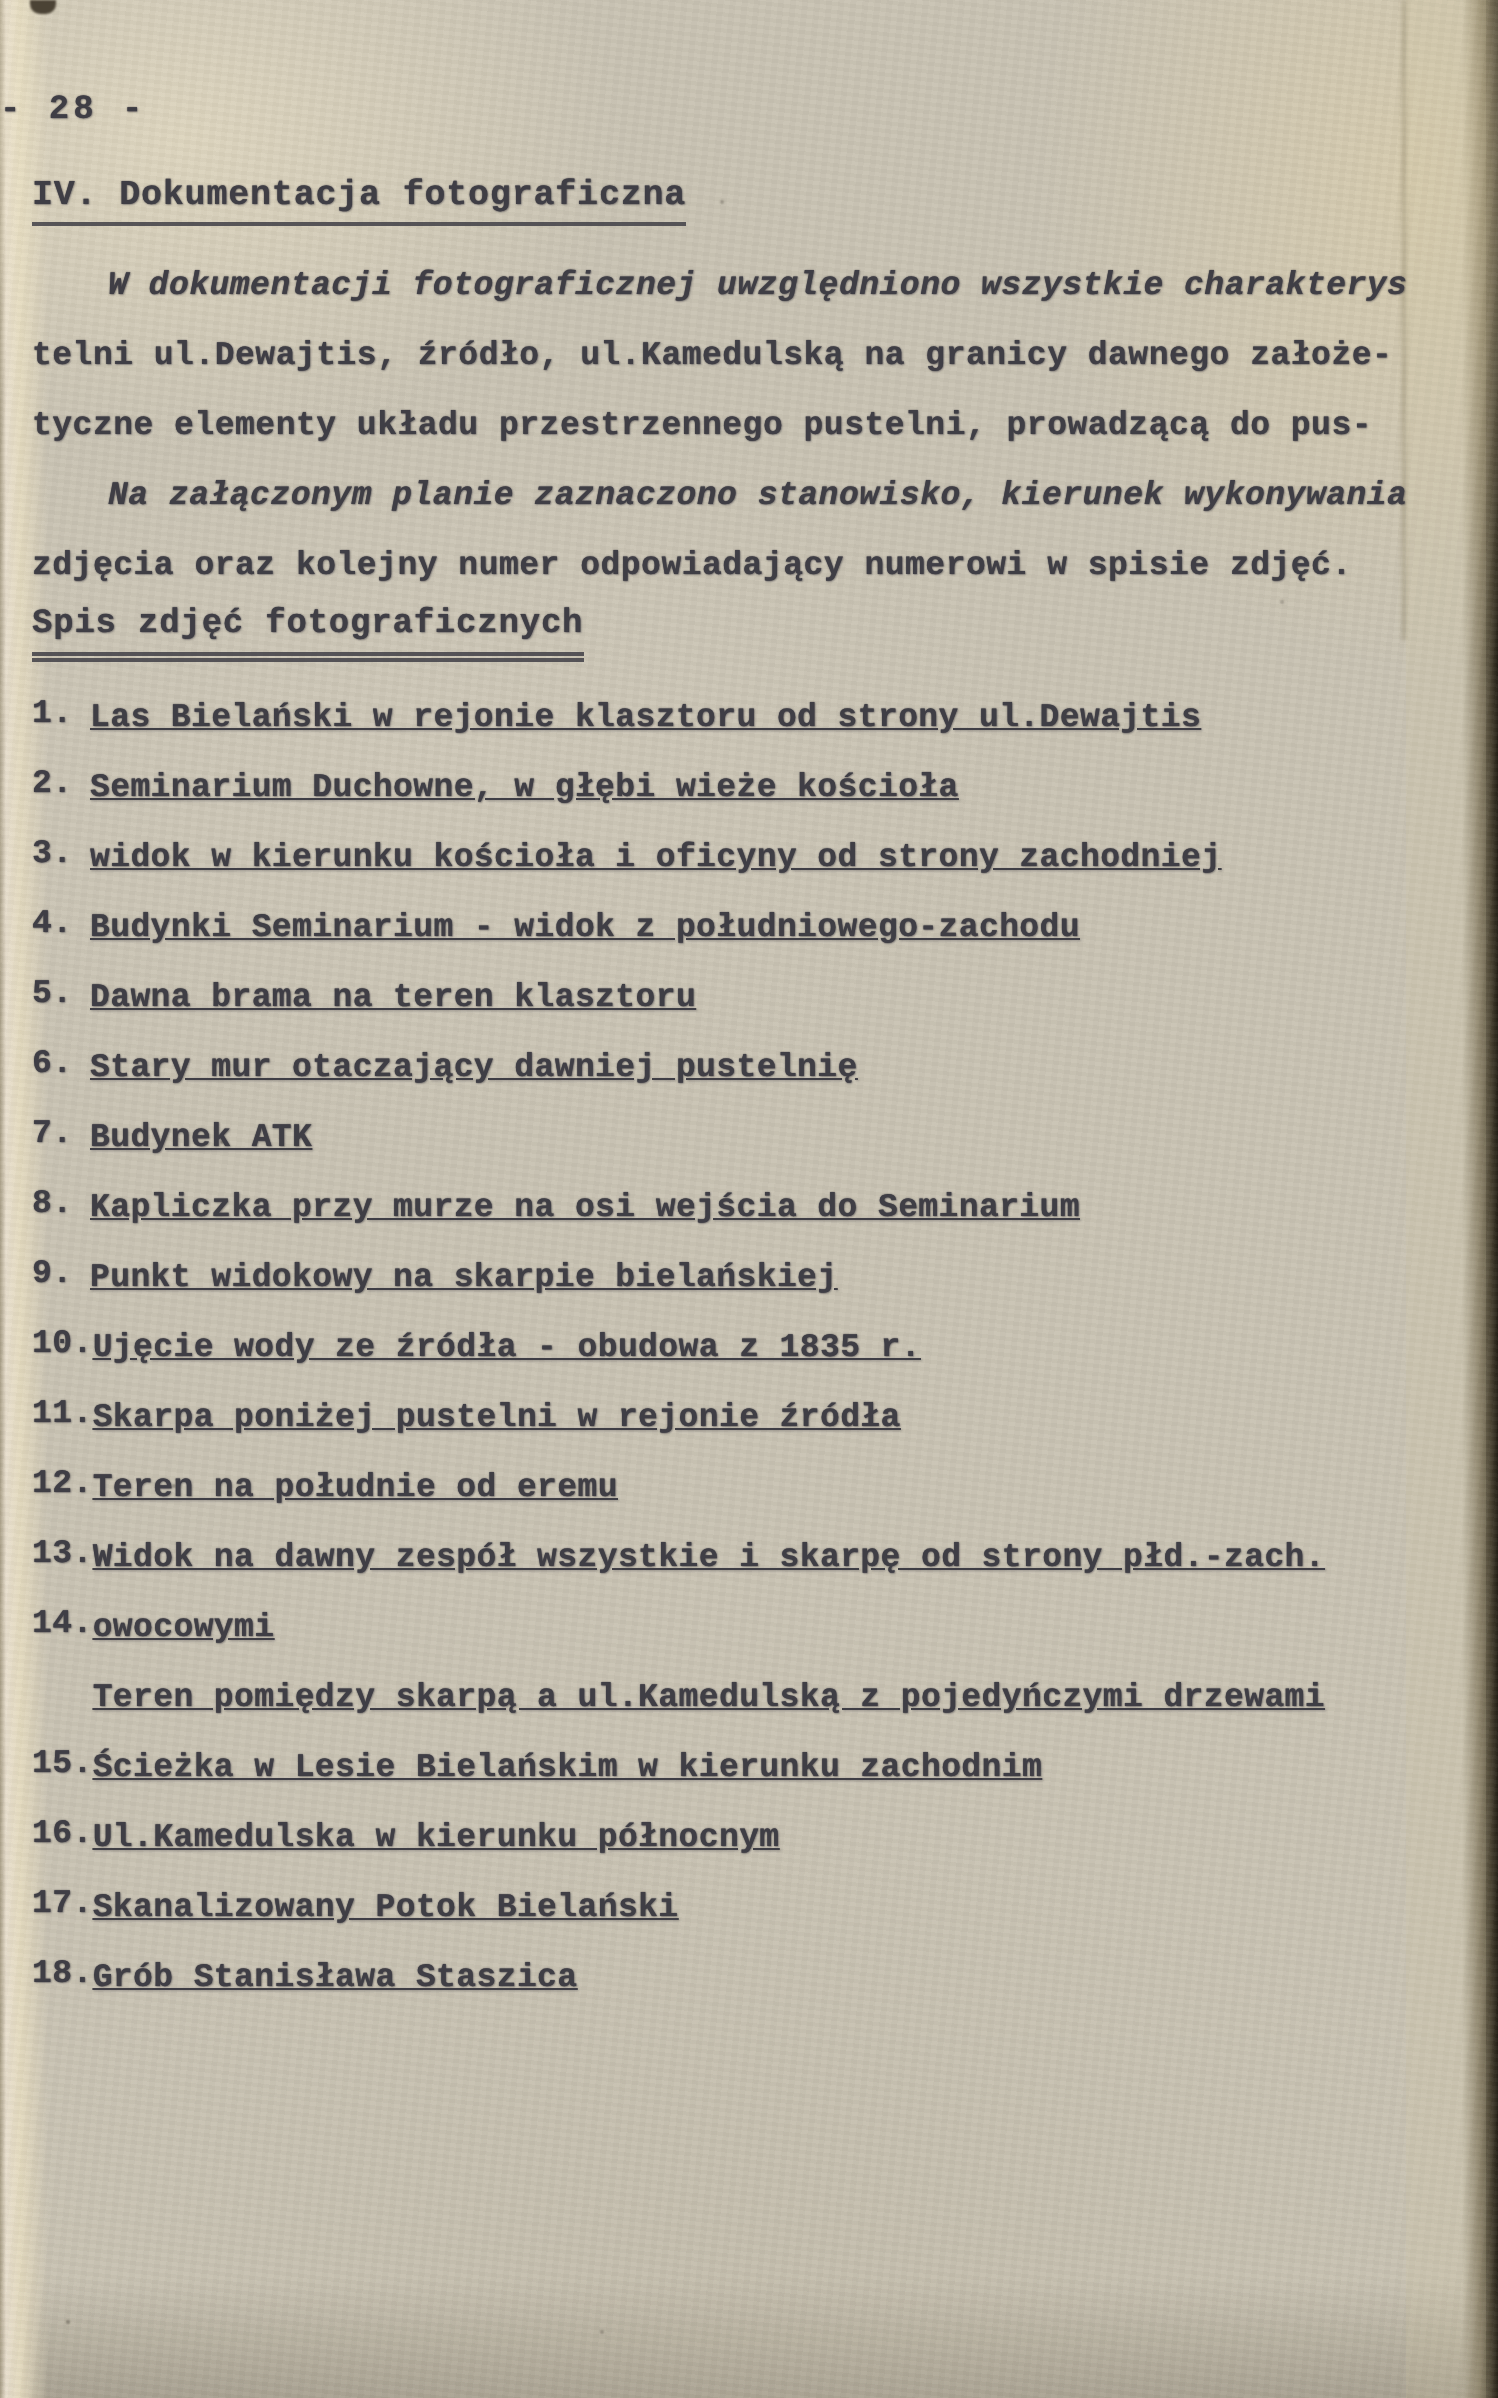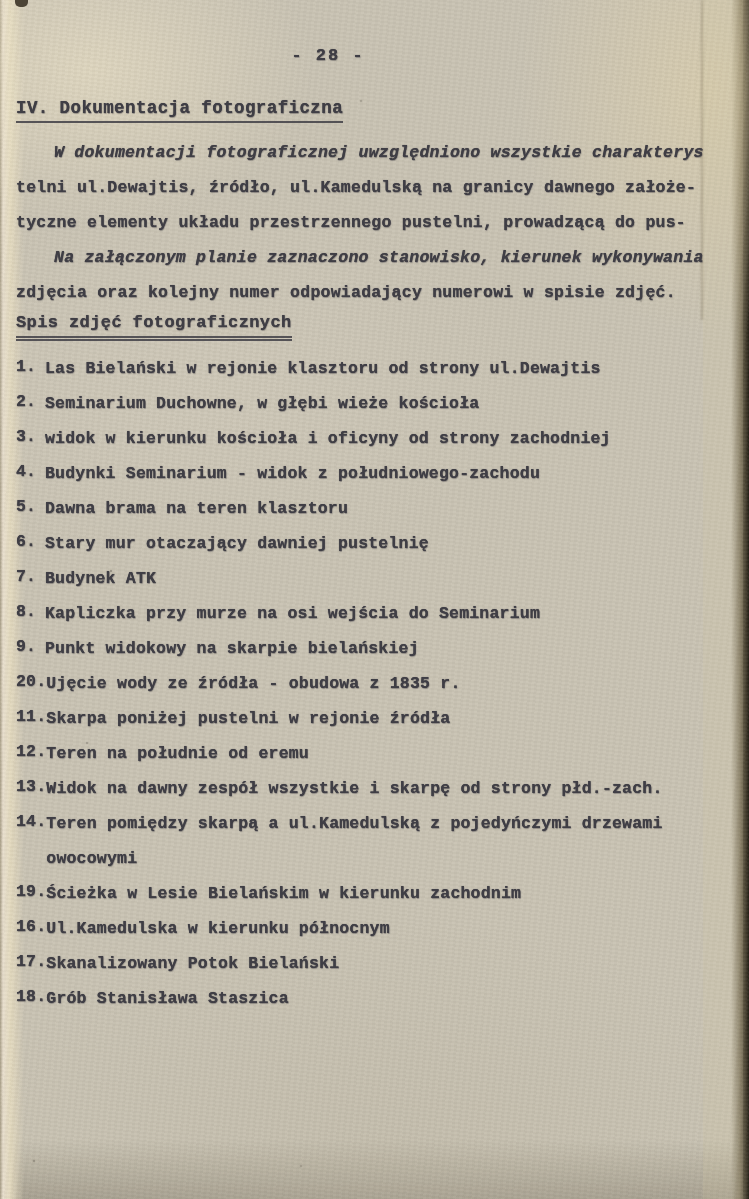--- a/index.html
+++ b/index.html
@@ -50,49 +50,49 @@
 
   
   .ink {
     font-weight: 700;
     text-shadow: 0 0 0.7px rgba(52,50,58,0.9), 0.5px 0.5px 0.9px rgba(52,50,58,0.35);
     white-space: nowrap;
   }
 
   .page-num {
     position: absolute; top: 46px; left: 0; width: 656px;
-    text-align: center; font-size: 17px; letter-spacing: 2px;
+    text-align: left; font-size: 17px; letter-spacing: 2px;
   }
 
   .content { position: absolute; left: 16px; top: 86px; width: 712px; }
 
   .h-title {
     display: inline-block;
     font-size: 17.5px; line-height: 24px;
-    margin: 10px 0 12px 0;
+    margin: 0 0 12px 0;
     border-bottom: 2px solid rgba(63,62,69,0.85);
     padding-bottom: 1px;
     letter-spacing: 0.4px;
   }
   .para div { line-height: 35px; font-size: 16.5px; letter-spacing: 0.25px; }
   .para .first { text-indent: 38px; font-style: italic; }
 
   .h-list {
     display: inline-block;
     font-size: 17px; line-height: 24px;
     margin: 1px 0 0 0;
     border-bottom: 5px double rgba(63,62,69,0.85);
     padding-bottom: 1px;
     letter-spacing: 0.4px;
   }
 
   .photo-list { margin-top: 10px; }
   .photo-row { display: flex; line-height: 35px; font-size: 16.5px; letter-spacing: 0.2px; }
   .photo-row .num { flex: 0 0 29px; transform: translateY(-2px); }
-  .photo-row .txt { flex: 1; }
+  .photo-row .txt { flex: 1; text-decoration: underline; }
   .photo-row .txt div { line-height: 35px; }
 </style>
 </head>
 <body>
 
 <div class="paper"></div>
 <div class="grain"></div>
 <div class="crease"></div>
 <div class="right-tint"></div>
 <div class="speck-top"></div>
@@ -167,21 +167,21 @@
           <div class="ink">Kapliczka przy murze na osi wejścia do Seminarium</div>
         </span>
     </div>
     <div class="photo-row">
       <span class="num ink">9.</span>
       <span class="txt">
           <div class="ink">Punkt widokowy na skarpie bielańskiej</div>
         </span>
     </div>
     <div class="photo-row">
-      <span class="num ink">20.</span>
+      <span class="num ink">10.</span>
       <span class="txt">
           <div class="ink">Ujęcie wody ze źródła - obudowa z 1835 r.</div>
         </span>
     </div>
     <div class="photo-row">
       <span class="num ink">11.</span>
       <span class="txt">
           <div class="ink">Skarpa poniżej pustelni w rejonie źródła</div>
         </span>
     </div>
@@ -193,26 +193,26 @@
     </div>
     <div class="photo-row">
       <span class="num ink">13.</span>
       <span class="txt">
           <div class="ink">Widok na dawny zespół wszystkie i skarpę od strony płd.-zach.</div>
         </span>
     </div>
     <div class="photo-row">
       <span class="num ink">14.</span>
       <span class="txt">
+        <div class="ink">owocowymi</div>
         <div class="ink">Teren pomiędzy skarpą a ul.Kamedulską z pojedyńczymi drzewami</div>
-        <div class="ink">owocowymi</div>
       </span>
     </div>
     <div class="photo-row">
-      <span class="num ink">19.</span>
+      <span class="num ink">15.</span>
       <span class="txt">
           <div class="ink">Ścieżka w Lesie Bielańskim w kierunku zachodnim</div>
         </span>
     </div>
     <div class="photo-row">
       <span class="num ink">16.</span>
       <span class="txt">
           <div class="ink">Ul.Kamedulska w kierunku północnym</div>
         </span>
     </div>

